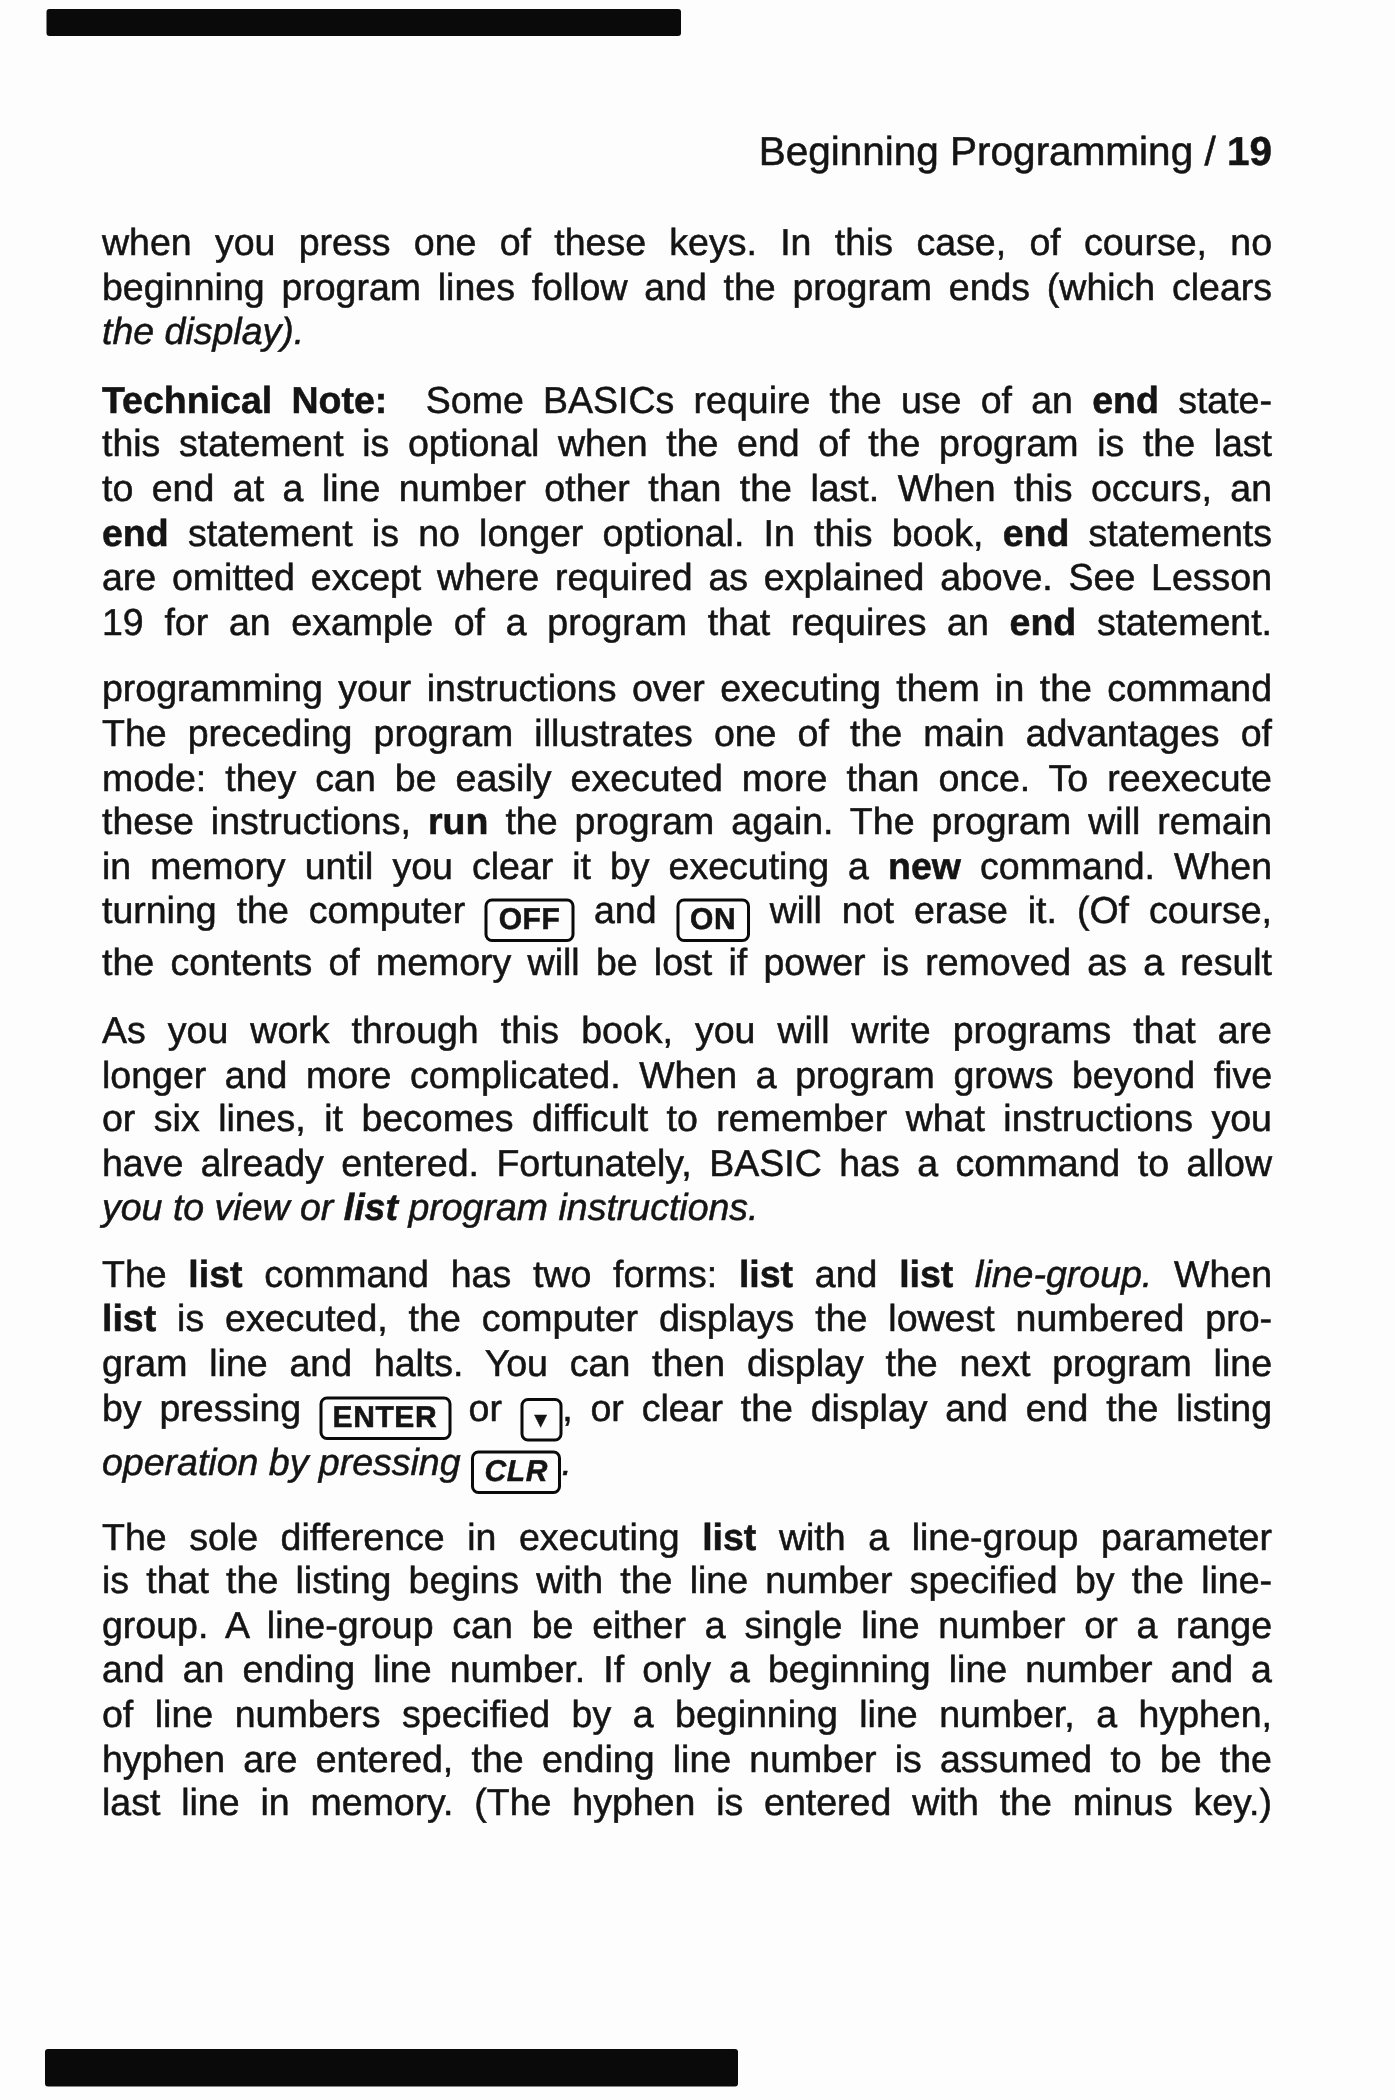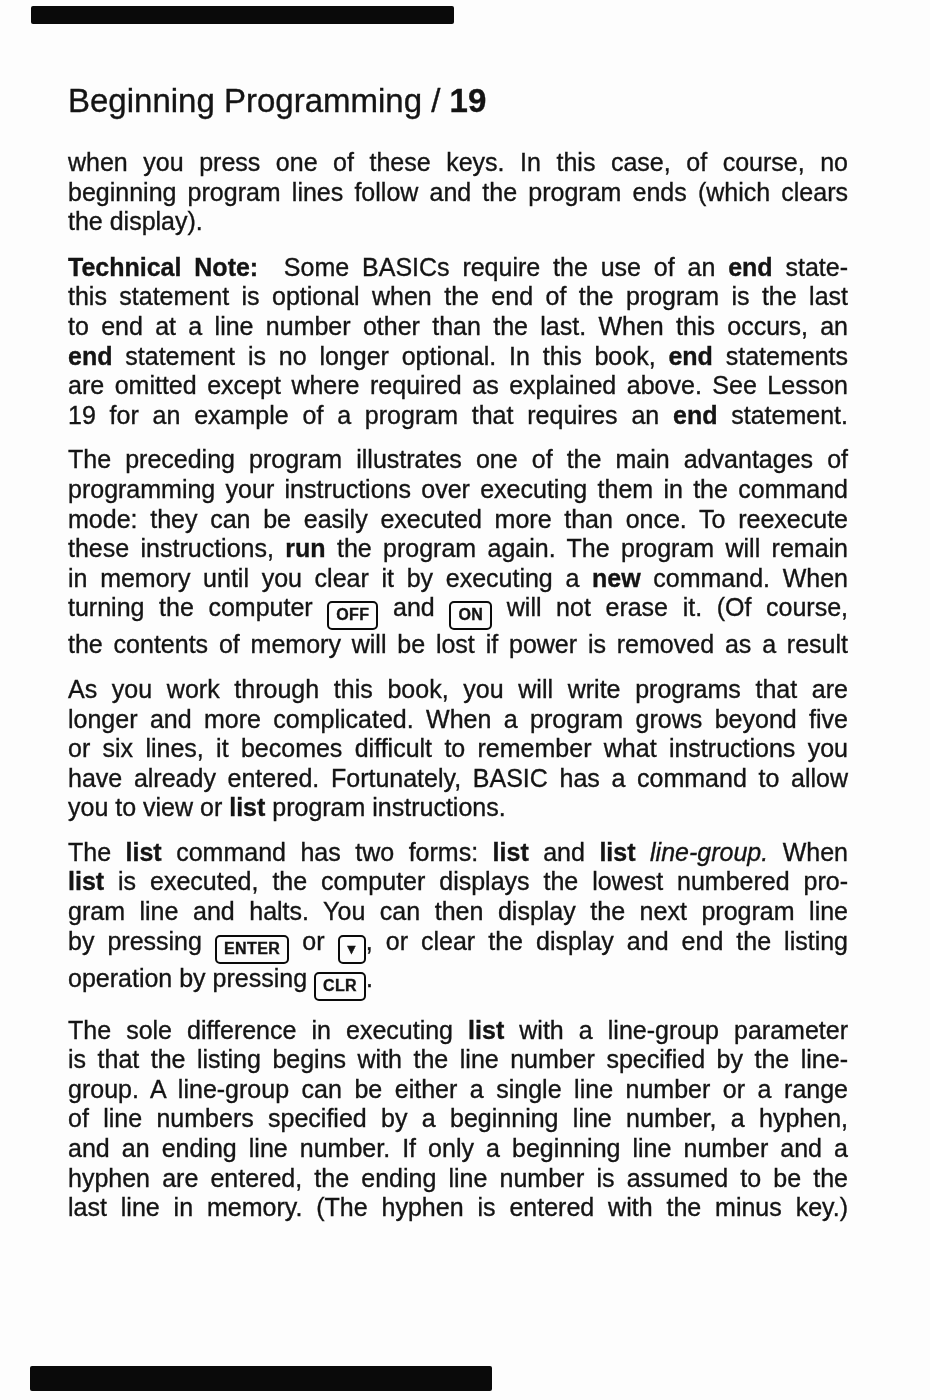--- a/index.html
+++ b/index.html
@@ -8,34 +8,34 @@
     background:#fdfdfd; overflow:hidden;
     font-family:"Liberation Sans","DejaVu Sans",sans-serif;
     color:#141414;
     -webkit-text-stroke:0.35px currentColor;
   }
   .scan-bar { position:absolute; background:#0a0a0a; border-radius:2px; }
   .scan-bar.top    { left:31px; top:6px;    width:423px; height:18px; }
   .scan-bar.bottom { left:30px; top:1366px; width:462px; height:25px; }
   .header {
     position:absolute; top:86px; left:68px; width:780px;
-    font-size:33px; line-height:30px;
+    text-align:right; font-size:27px; line-height:30px;
   }
   .content {
     position:absolute; top:148px; left:68px; width:780px;
     font-size:25px; line-height:29.6px;
   }
   .para { margin:0 0 15px 0; }
   .para:first-child { margin-bottom:16px; }
   .line { text-align:justify; text-align-last:justify; }
-  .line.last { text-align-last:left; }
+  .line.last { text-align-last:left;font-style:italic; }
   .b { font-weight:bold; }
   .i { font-style:italic; }
   .key {
-    display:inline-block; font-weight:bold; font-size:16px; line-height:24px;
+    display:inline-block; font-weight:bold; font-size:20px; line-height:24px;
     border:2.5px solid #0a0a0a; border-radius:5px; padding:0 7px 1px 7px;
     vertical-align:-4px; letter-spacing:0.4px; white-space:nowrap;
   }
   .key.tri { font-size:14px; padding:1px 5px 2px 5px; line-height:22px; }
 </style>
 </head>
 <body>
 
 <div class="page">
   <div class="scan-bar top"></div>
@@ -48,22 +48,22 @@
       </div>
       <div class="para">
         <div class="line"><span class="b">Technical Note:</span><span>&nbsp; Some BASICs require the use of an </span><span class="b">end</span><span> state-</span></div>
         <div class="line"><span>this statement is optional when the end of the program is the last</span></div>
         <div class="line"><span>to end at a line number other than the last. When this occurs, an</span></div>
         <div class="line"><span class="b">end</span><span> statement is no longer optional. In this book, </span><span class="b">end</span><span> statements</span></div>
         <div class="line"><span>are omitted except where required as explained above. See Lesson</span></div>
         <div class="line"><span>19 for an example of a program that requires an </span><span class="b">end</span><span> statement.</span></div>
       </div>
       <div class="para">
+        <div class="line"><span>programming your instructions over executing them in the command</span></div>
         <div class="line"><span>The preceding program illustrates one of the main advantages of</span></div>
-        <div class="line"><span>programming your instructions over executing them in the command</span></div>
         <div class="line"><span>mode: they can be easily executed more than once. To reexecute</span></div>
         <div class="line"><span>these instructions, </span><span class="b">run</span><span> the program again. The program will remain</span></div>
         <div class="line"><span>in memory until you clear it by executing a </span><span class="b">new</span><span> command. When</span></div>
         <div class="line"><span>turning the computer </span><span class="key">OFF</span><span> and </span><span class="key">ON</span><span> will not erase it. (Of course,</span></div>
         <div class="line"><span>the contents of memory will be lost if power is removed as a result</span></div>
       </div>
       <div class="para">
         <div class="line"><span>As you work through this book, you will write programs that are</span></div>
         <div class="line"><span>longer and more complicated. When a program grows beyond five</span></div>
         <div class="line"><span>or six lines, it becomes difficult to remember what instructions you</span></div>
@@ -74,20 +74,20 @@
         <div class="line"><span>The </span><span class="b">list</span><span> command has two forms: </span><span class="b">list</span><span> and </span><span class="b">list</span><span> </span><span class="i">line-group.</span><span> When</span></div>
         <div class="line"><span class="b">list</span><span> is executed, the computer displays the lowest numbered pro-</span></div>
         <div class="line"><span>gram line and halts. You can then display the next program line</span></div>
         <div class="line"><span>by pressing </span><span class="key">ENTER</span><span> or </span><span class="key tri">▼</span><span>, or clear the display and end the listing</span></div>
         <div class="line last"><span>operation by pressing </span><span class="key">CLR</span><span>.</span></div>
       </div>
       <div class="para">
         <div class="line"><span>The sole difference in executing </span><span class="b">list</span><span> with a line-group parameter</span></div>
         <div class="line"><span>is that the listing begins with the line number specified by the line-</span></div>
         <div class="line"><span>group. A line-group can be either a single line number or a range</span></div>
+        <div class="line"><span>and an ending line number. If only a beginning line number and a</span></div>
         <div class="line"><span>of line numbers specified by a beginning line number, a hyphen,</span></div>
-        <div class="line"><span>and an ending line number. If only a beginning line number and a</span></div>
         <div class="line"><span>hyphen are entered, the ending line number is assumed to be the</span></div>
         <div class="line"><span>last line in memory. (The hyphen is entered with the minus key.)</span></div>
       </div>
     </div>
   <div class="scan-bar bottom"></div>
 </div>
 
 </body></html>

